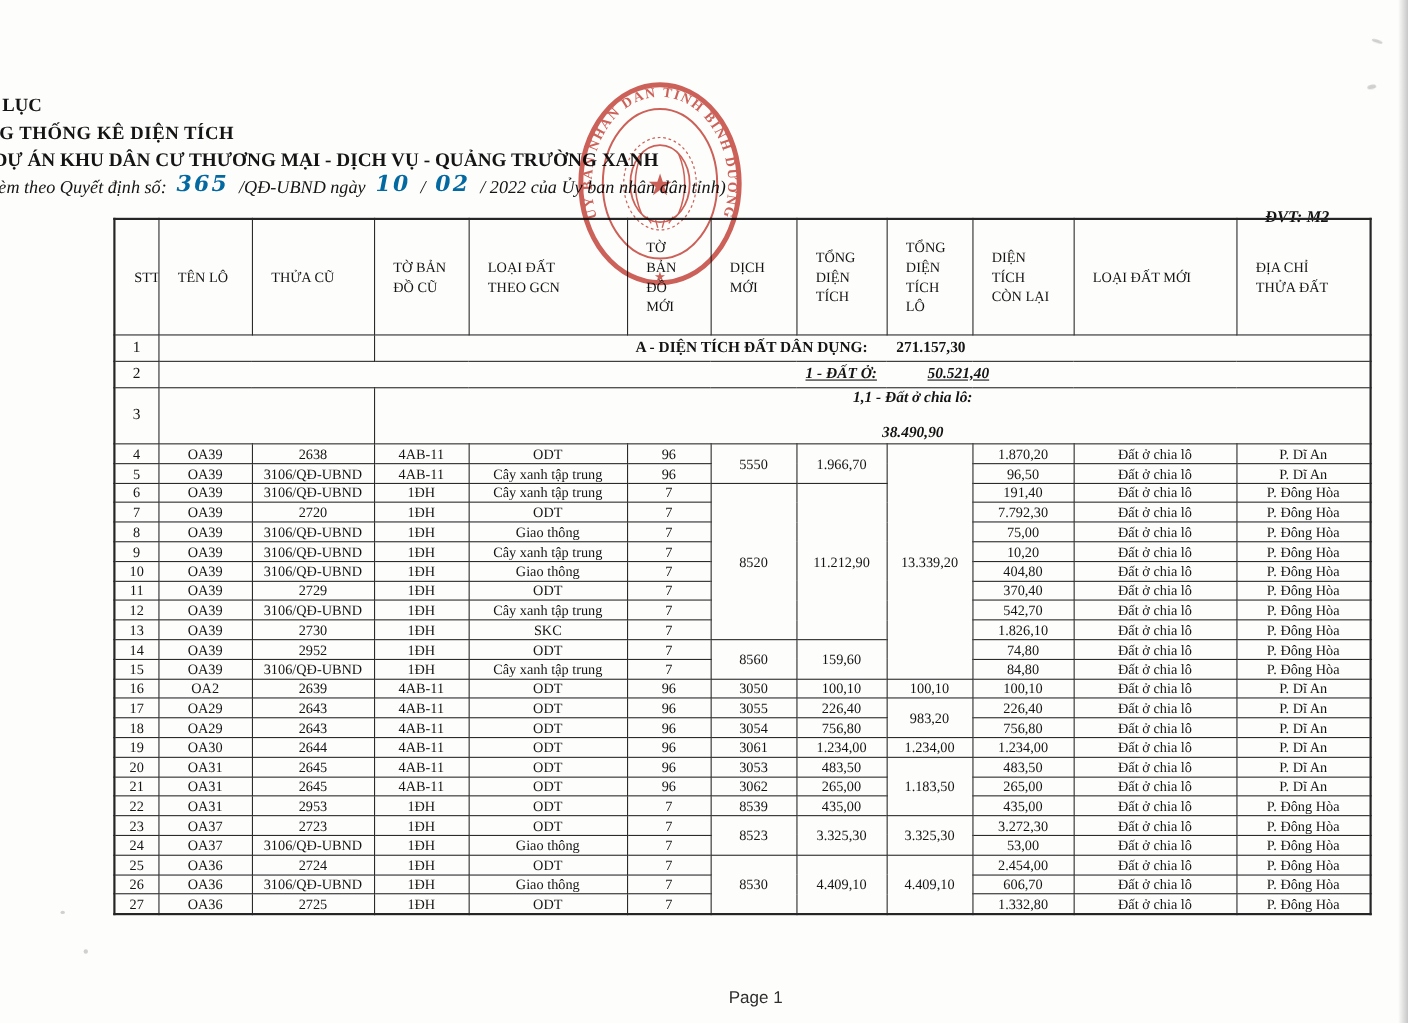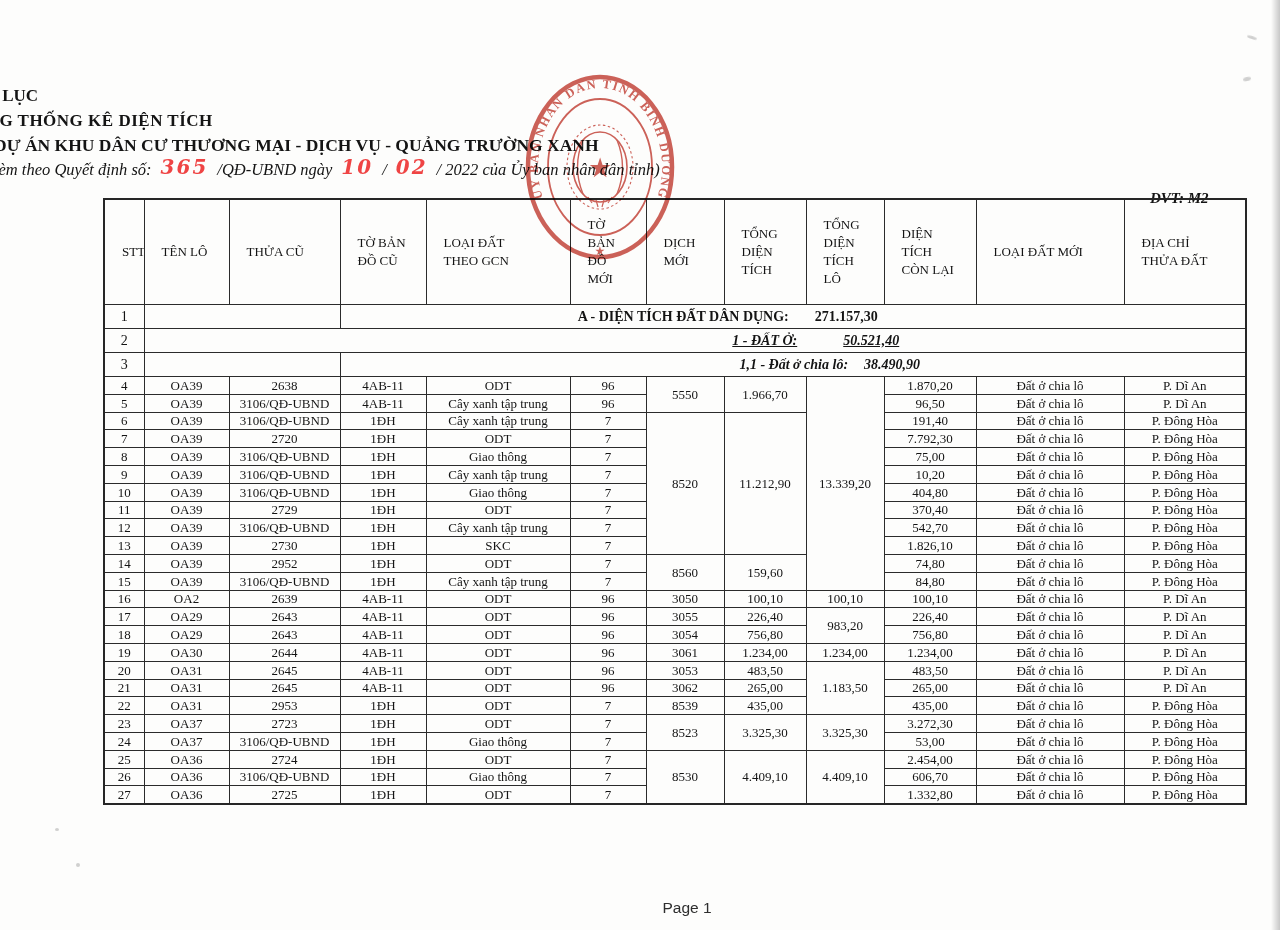--- a/index.html
+++ b/index.html
@@ -6,41 +6,41 @@
   body{background:#ffffff;}
   .page{
     position:relative; width:1280px; height:930px; overflow:hidden;
     background:#fdfdfc; font-family:"Liberation Serif", serif; color:#141414;
   }
   .t1{position:absolute; top:86px;  left:0; width:1280px; transform:translateX(-38px); font-size:17px; font-weight:bold;}
   .t2{position:absolute; top:111px; left:0; width:1280px; transform:translateX(-38px); font-size:17px; font-weight:bold; letter-spacing:.5px;}
   .t3{position:absolute; top:135px; left:0; width:1280px; transform:translateX(-6px);  font-size:17.5px; font-weight:bold;}
   .sub{position:absolute; top:156px; left:0; width:1280px; transform:translateX(-18px); font-size:16.5px; font-style:italic; white-space:nowrap;}
   .sub .hw{
-    color:#ef4444; font-family:"DejaVu Serif", serif; font-style:italic; font-weight:600;
+    color:#0369a1; font-family:"DejaVu Serif", serif; font-style:italic; font-weight:600;
     font-size:20px; letter-spacing:2px; margin:0 9px; position:relative; top:-1px;
   }
   .dvt{position:absolute; left:1150px; top:190px; font-size:15px; font-weight:bold; font-style:italic;}
   .footer{position:absolute; top:899px; left:0; width:1280px; text-align:center; transform:translateX(47px);
     font-family:"Liberation Sans", sans-serif; font-size:15.5px; color:#2e2e2e;}
   
   .tblwrap{position:absolute; left:103px; top:198px;}
   table{border-collapse:collapse; table-layout:fixed; width:1142px; border:2px solid #262626;}
   th,td{border:1.5px solid #2b2b2b; overflow:hidden; font-family:"Liberation Serif", serif;}
   th{font-size:13px; font-weight:normal; white-space:pre-line; line-height:1.4; text-align:left; vertical-align:middle; padding:2px 17px; height:100px;}
   tr.data{height:17.8px;}
   tr.data td{font-size:13px; line-height:1; padding:0 3px; text-align:center; vertical-align:middle;}
   td.r{text-align:right; padding-right:5px;}
   td.vt{vertical-align:top; padding-top:3px;}
   tr.sec{height:24px;}
   tr.sec td{font-size:14px; vertical-align:middle; text-align:center;}
   .secflex{display:flex; justify-content:center;}
   tr.sec1 td .secflex{gap:26px; padding-right:130px; font-weight:bold;}
   tr.sec2 td .secflex{gap:46px; padding-left:242px; font-weight:bold; font-style:italic;text-decoration:underline;}
-  tr.sec3 td .secflex{gap:16px; padding-left:74px;  font-weight:bold; font-style:italic;}
+  tr.sec3 td .secflex{gap:16px; padding-left:74px;  font-weight:bold; font-style:italic;flex-direction:column;}
   
   .stamp{position:absolute; left:522px; top:71px; width:156px; height:192px;
     opacity:.85; mix-blend-mode:multiply; filter:blur(.4px); pointer-events:none;}
   
   .edge-right{position:absolute; right:0; top:0; width:9px; height:930px;
     background:linear-gradient(to right,#fdfdfc,#c7c7c7);}
   .smudge{position:absolute; background:#9a9a9a; border-radius:50%; opacity:.45; filter:blur(.6px);}
   .m1{left:1247px; top:36px; width:10px; height:3px; transform:rotate(18deg);}
   .m2{left:1243px; top:77px; width:8px;  height:4px; transform:rotate(-12deg);}
   .m3{left:55px;  top:828px; width:4px;  height:3px;}

